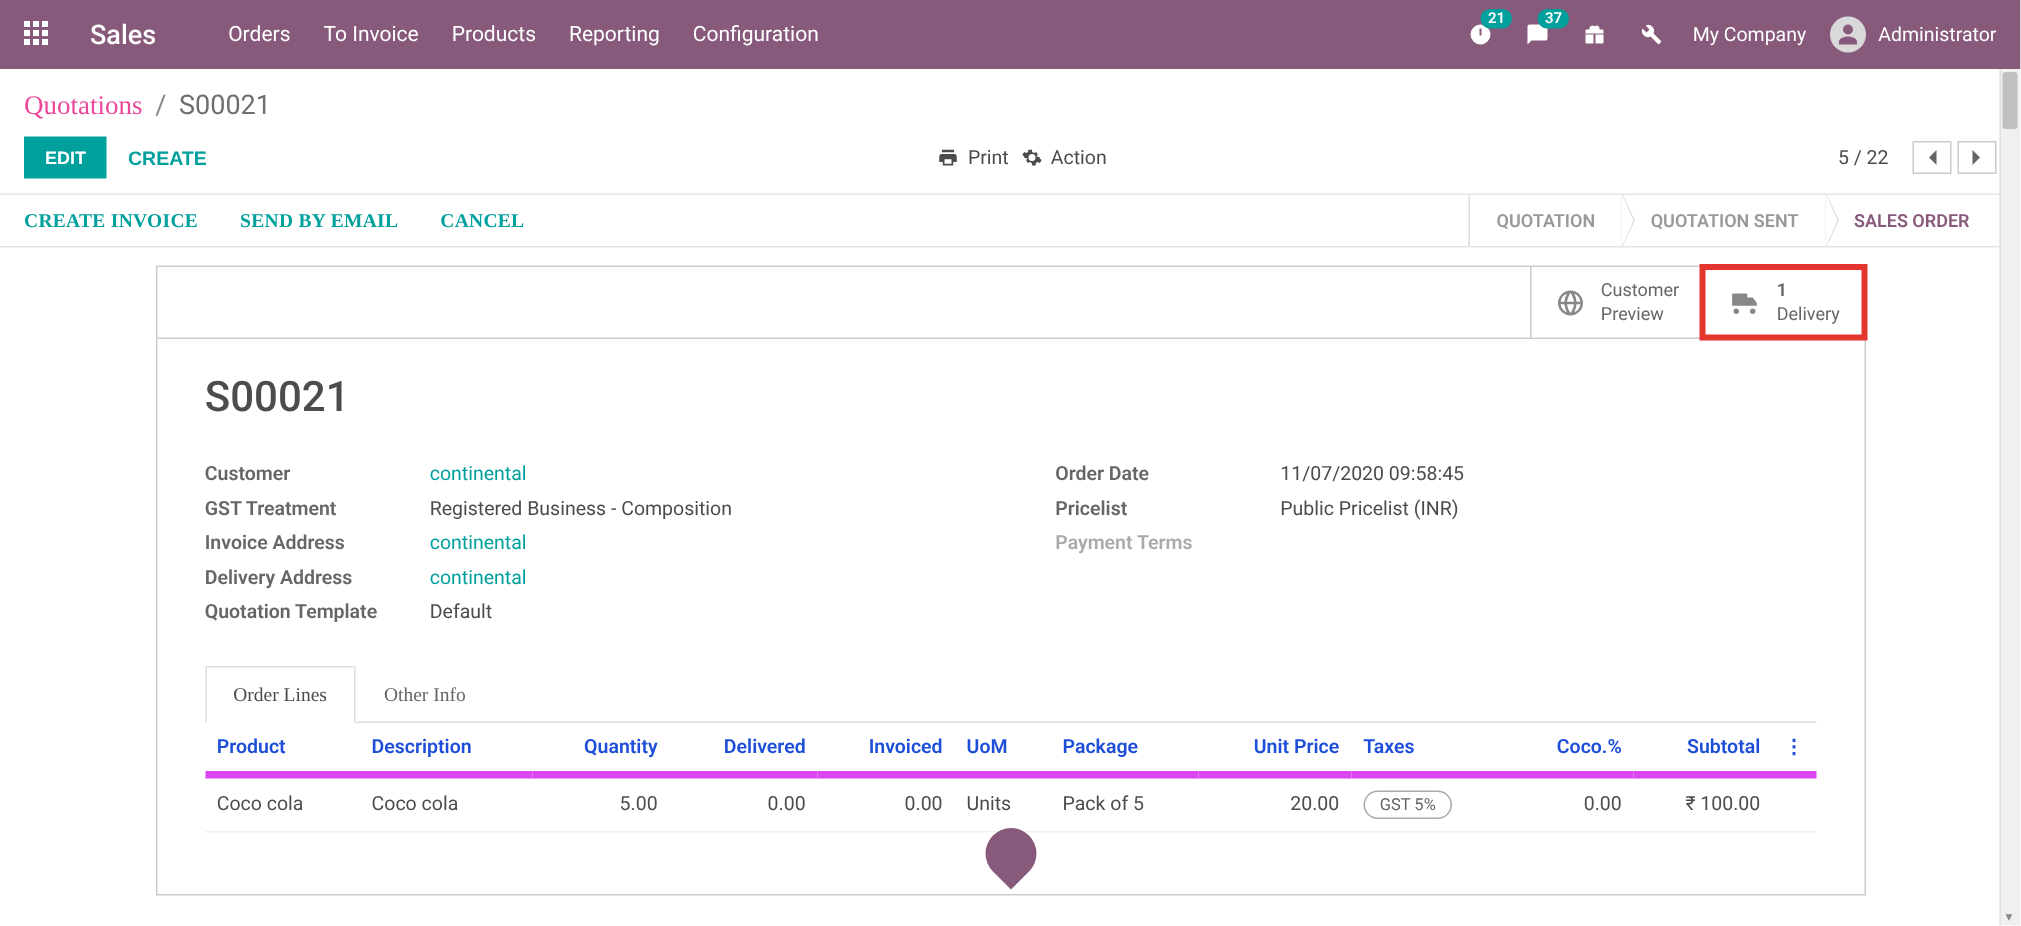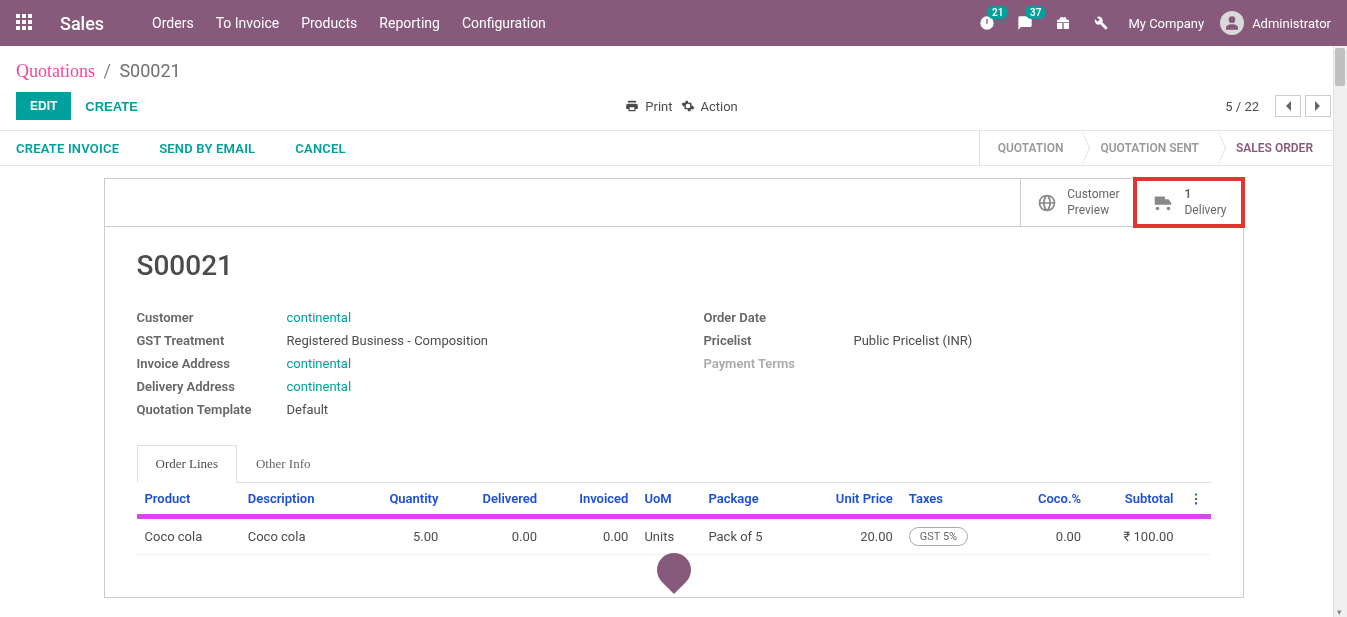--- a/index.html
+++ b/index.html
@@ -36,21 +36,21 @@
 .btn-create { background: none; border: none; color: #00a09d; font-weight: 600; font-size: 13px; cursor: pointer; }
 .cp-center { flex: 1; display: flex; justify-content: center; gap: 8px; }
 .cp-center-btn { display: inline-flex; align-items: center; gap: 6px; color: #4c4c4c; cursor: pointer; }
 .cp-right { display: flex; align-items: center; gap: 16px; }
 .pager { color: #4c4c4c; font-size: 13px; }
 .pager-arrows { display: flex; gap: 4px; }
 .pager-arrow { border: 1px solid #ccc; padding: 4px 8px; cursor: pointer; color: #666; background: #fff; }
 
 
 .status-row { border-top: 1px solid #e5e5e5; border-bottom: 1px solid #e5e5e5; display: flex; align-items: center; padding: 0 16px; height: 36px; }
-.status-actions { display: flex; gap: 40px; }
+.status-actions { display: flex; gap: 28px; font-family: Liberation Serif, serif; }
 .status-actions a { color: #00a09d; font-weight: 600; font-size: 13px; text-decoration: none; letter-spacing: 0.2px; }
 .statusbar { margin-left: auto; display: flex; align-items: stretch; height: 100%; }
 .status-step { display: flex; align-items: center; padding: 0 18px; color: #999; font-size: 12px; font-weight: 600; border-left: 1px solid #ddd; position: relative; }
 .status-step.active { color: #875a7b; }
 .status-step::after { content: ""; position: absolute; right: -8px; top: 50%; transform: translateY(-50%); width: 0; height: 0; border-top: 18px solid transparent; border-bottom: 18px solid transparent; border-left: 8px solid #fff; z-index: 2; }
 .status-step::before { content: ""; position: absolute; right: -9px; top: 50%; transform: translateY(-50%); width: 0; height: 0; border-top: 19px solid transparent; border-bottom: 19px solid transparent; border-left: 9px solid #ddd; z-index: 1; }
 .status-step:last-child::after, .status-step:last-child::before { display: none; }
 
 
 .sheet-container { display: flex; justify-content: center; padding: 12px 16px 0 16px; }
@@ -268,20 +268,21 @@
             <div class="field-value"><a href="#">continental</a></div>
           </div>
           <div class="field-row">
             <div class="field-label">Quotation Template</div>
             <div class="field-value">Default</div>
           </div>
         </div>
         <div>
           <div class="field-row">
             <div class="field-label">Order Date</div>
+            <div class="field-value">11/07/2020 09:58:45</div>
           </div>
           <div class="field-row">
             <div class="field-label">Pricelist</div>
             <div class="field-value">Public Pricelist (INR)</div>
           </div>
           <div class="field-row">
             <div class="field-label muted">Payment Terms</div>
             <div class="field-value"></div>
           </div>
         </div>

